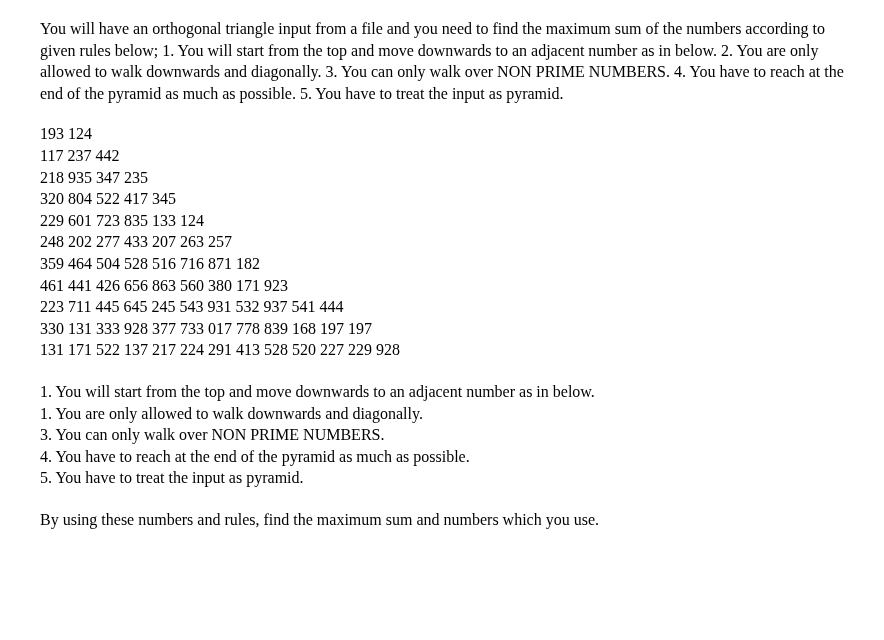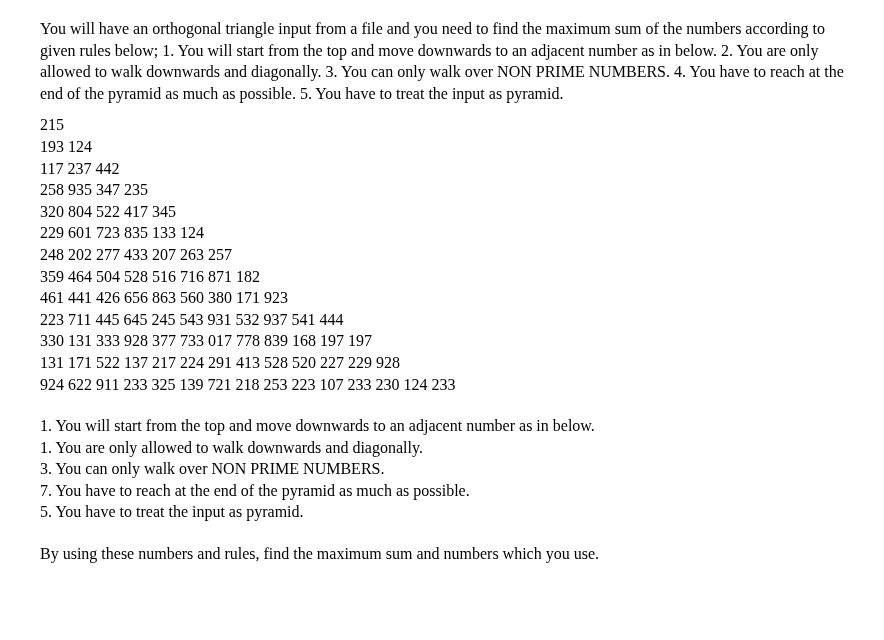--- a/index.html
+++ b/index.html
@@ -10,21 +10,21 @@
     body {
       background: #ffffff;
       font-family: "Times New Roman", Times, serif;
       font-size: 16px;
       color: #000000;
       padding: 18px 40px;
       width: 884px;
       line-height: 1.35;
     }
     .intro {
-      margin-bottom: 10px;
+      margin-bottom: 19px;
     }
     .pyramid {
       margin-bottom: 20px;
     }
     .pyramid-row {
       white-space: pre;
     }
     .rules {
       margin-bottom: 20px;
     }
@@ -34,36 +34,34 @@
     .closing {
       display: block;
     }
   </style>
 </head>
 <body>
 
 <div class="intro">You will have an orthogonal triangle input from a file and you need to find the maximum sum of the numbers according to given rules below; 1. You will start from the top and move downwards to an adjacent number as in below. 2. You are only allowed to walk downwards and diagonally. 3. You can only walk over NON PRIME NUMBERS. 4. You have to reach at the end of the pyramid as much as possible. 5. You have to treat the input as pyramid.</div>
 
 <div class="pyramid">
-  <div class="pyramid-row">215</div>
   <div class="pyramid-row">193 124</div>
   <div class="pyramid-row">117 237 442</div>
-  <div class="pyramid-row">258 935 347 235</div>
+  <div class="pyramid-row">218 935 347 235</div>
   <div class="pyramid-row">320 804 522 417 345</div>
   <div class="pyramid-row">229 601 723 835 133 124</div>
   <div class="pyramid-row">248 202 277 433 207 263 257</div>
   <div class="pyramid-row">359 464 504 528 516 716 871 182</div>
   <div class="pyramid-row">461 441 426 656 863 560 380 171 923</div>
   <div class="pyramid-row">223 711 445 645 245 543 931 532 937 541 444</div>
   <div class="pyramid-row">330 131 333 928 377 733 017 778 839 168 197 197</div>
   <div class="pyramid-row">131 171 522 137 217 224 291 413 528 520 227 229 928</div>
-  <div class="pyramid-row">924 622 911 233 325 139 721 218 253 223 107 233 230 124 233</div>
 </div>
 
 <div class="rules">
   <span class="rule-line">1. You will start from the top and move downwards to an adjacent number as in below.</span>
   <span class="rule-line">1. You are only allowed to walk downwards and diagonally.</span>
   <span class="rule-line">3. You can only walk over NON PRIME NUMBERS.</span>
-  <span class="rule-line">7. You have to reach at the end of the pyramid as much as possible.</span>
+  <span class="rule-line">4. You have to reach at the end of the pyramid as much as possible.</span>
   <span class="rule-line">5. You have to treat the input as pyramid.</span>
 </div>
 
 <span class="closing">By using these numbers and rules, find the maximum sum and numbers which you use.</span>
 
 </body></html>

